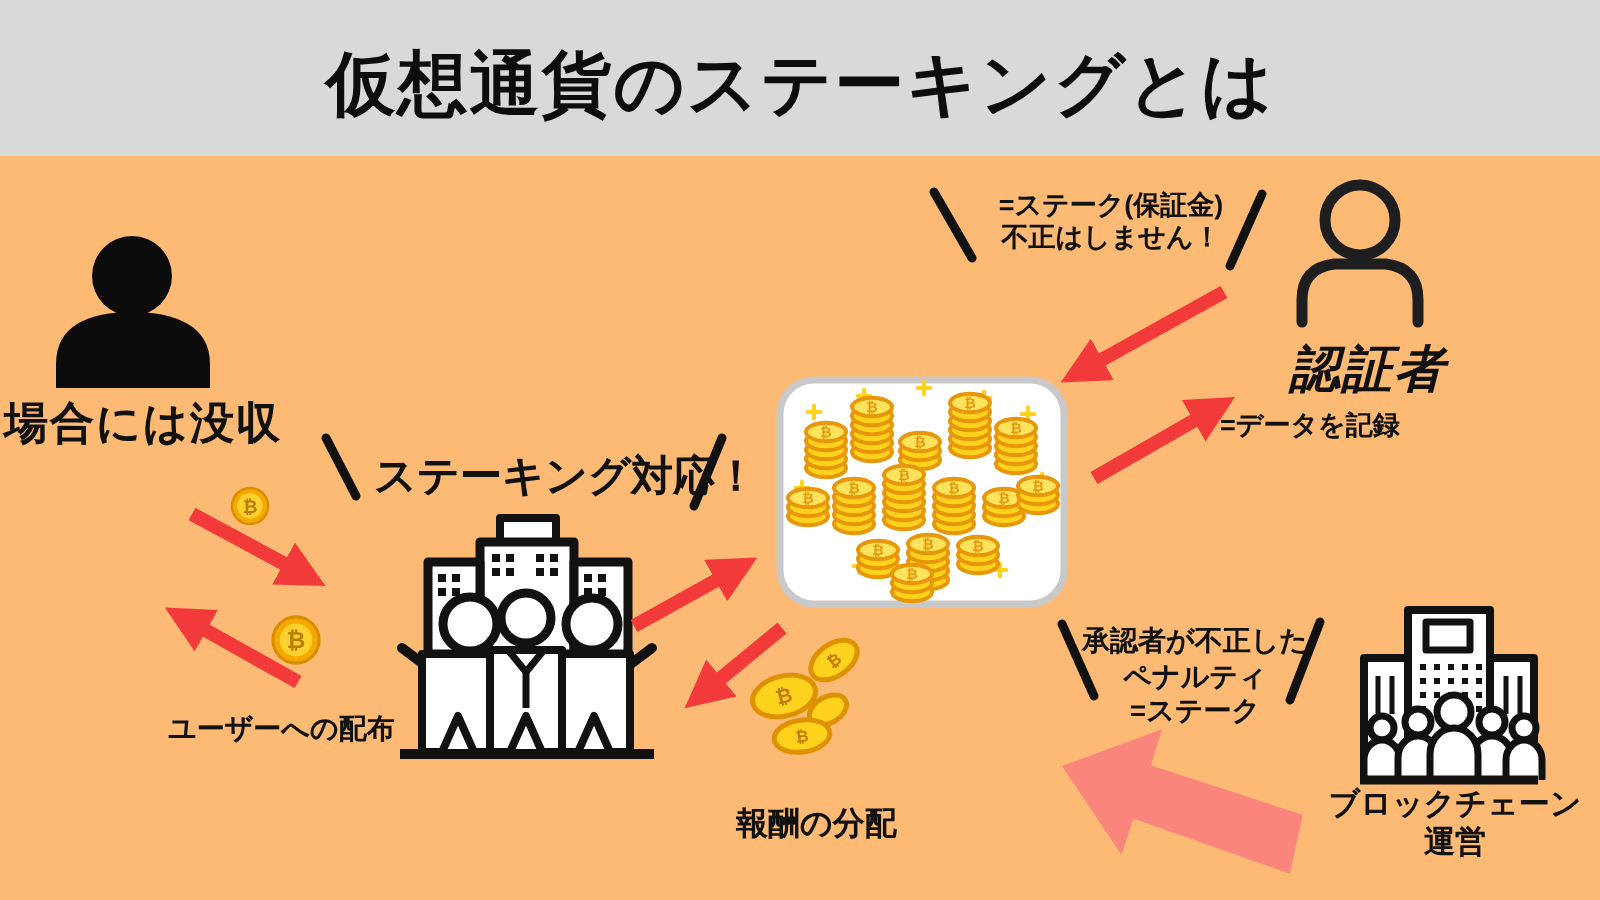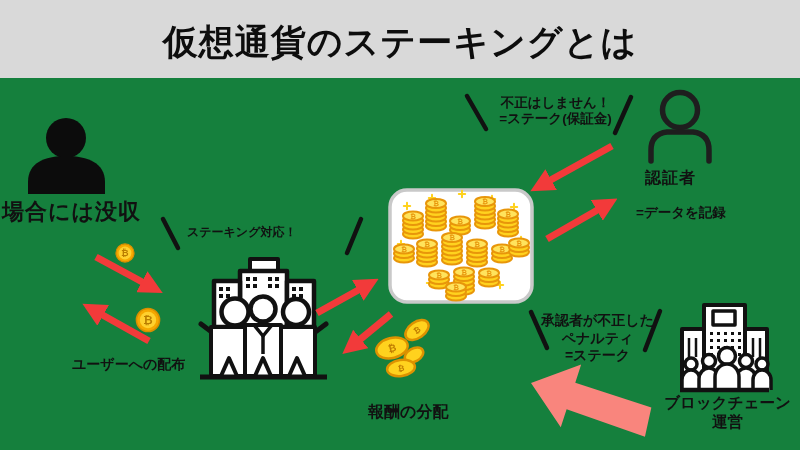--- a/index.html
+++ b/index.html
@@ -1,35 +1,35 @@
 <!DOCTYPE html>
 <html><head>
 <meta charset="utf-8">
 <style>
   html,body{margin:0;padding:0;background:#fff;}
   #stage{
-    position:relative;width:800px;height:450px;overflow:hidden;background:#15803d;
+    position:relative;width:800px;height:450px;overflow:hidden;background:#fdba74;
     font-family:"Liberation Sans","DejaVu Sans",sans-serif;color:#111;
   }
   .hdr{
     position:absolute;left:0;top:0;width:800px;height:78px;background:#d9d9d9;
     display:flex;align-items:center;justify-content:center;
   }
   .hdr h1{
     margin:0;padding-top:6px;font-size:35px;font-weight:700;letter-spacing:1px;color:#0d0d0d;
   }
   .lbl{position:absolute;font-weight:700;white-space:nowrap;color:#111;}
   .ctr{text-align:center;}
   svg{position:absolute;left:0;top:0;}
   .holder-label{left:2px;top:197px;font-size:22px;letter-spacing:1px;}
-  .staking-callout{left:187px;top:224px;font-size:12px;}
+  .staking-callout{left:187px;top:224px;font-size:21px;}
   .validator-callout{left:468px;top:95px;width:175px;font-size:13.5px;line-height:16px;}
-  .validator-label{left:645px;top:168px;font-size:16px;letter-spacing:1px;}
-  .validator-sub{left:636px;top:204px;font-size:13.5px;}
-  .distribution-label{left:72px;top:356px;font-size:14px;}
+  .validator-label{left:645px;top:168px;font-size:25px;letter-spacing:1px;font-style:italic;}
+  .validator-sub{left:610px;top:204px;font-size:13.5px;}
+  .distribution-label{left:84px;top:356px;font-size:14px;}
   .reward-label{left:368px;top:402px;font-size:16px;}
   .penalty-callout{left:525px;top:312px;width:145px;font-size:14px;line-height:17.5px;}
   .blockchain-label{left:650px;top:393px;width:155px;font-size:15.5px;line-height:19px;}
 </style>
 </head>
 <body>
 
 <div id="stage">
 
   <div class="hdr">
@@ -249,22 +249,22 @@
       <line x1="531" y1="312" x2="547" y2="348"></line>
       <line x1="660" y1="311" x2="645" y2="350"></line>
     </g>
   </svg>
 
   <div class="lbl holder-label">場合には没収</div>
 
   <div class="lbl staking-callout">ステーキング対応！</div>
 
   <div class="lbl validator-callout ctr">
+    <div>=ステーク(保証金)</div>
     <div>不正はしません！</div>
-    <div>=ステーク(保証金)</div>
   </div>
 
   <div class="lbl validator-label">認証者</div>
   <div class="lbl validator-sub">=データを記録</div>
 
   <div class="lbl distribution-label">ユーザーへの配布</div>
 
   <div class="lbl reward-label">報酬の分配</div>
 
   <div class="lbl penalty-callout ctr">

